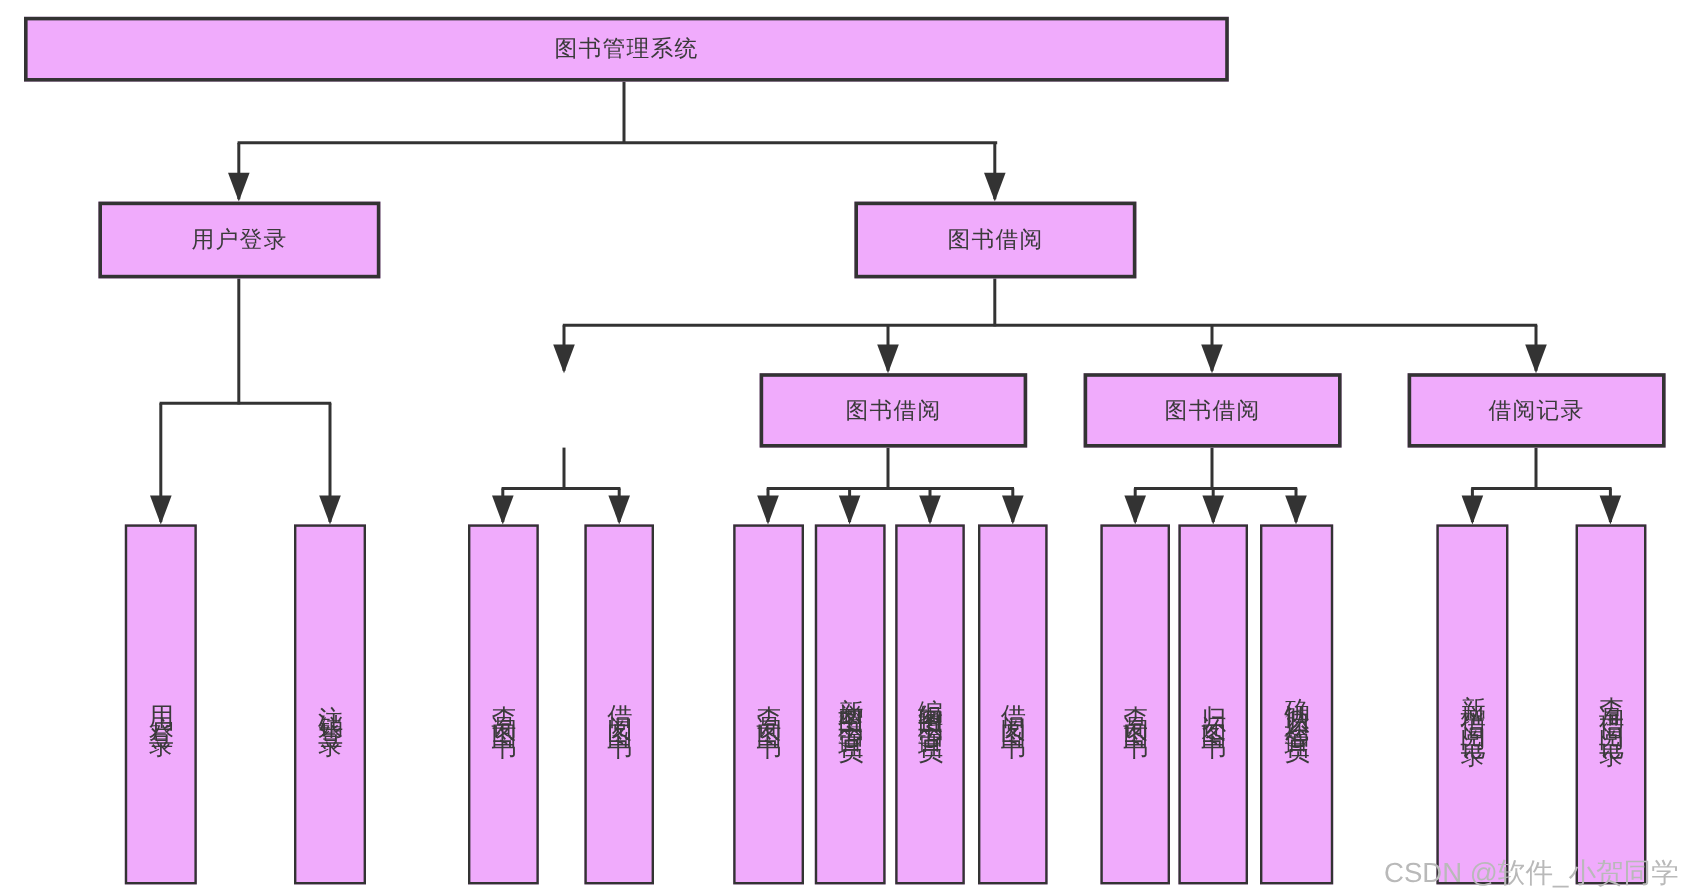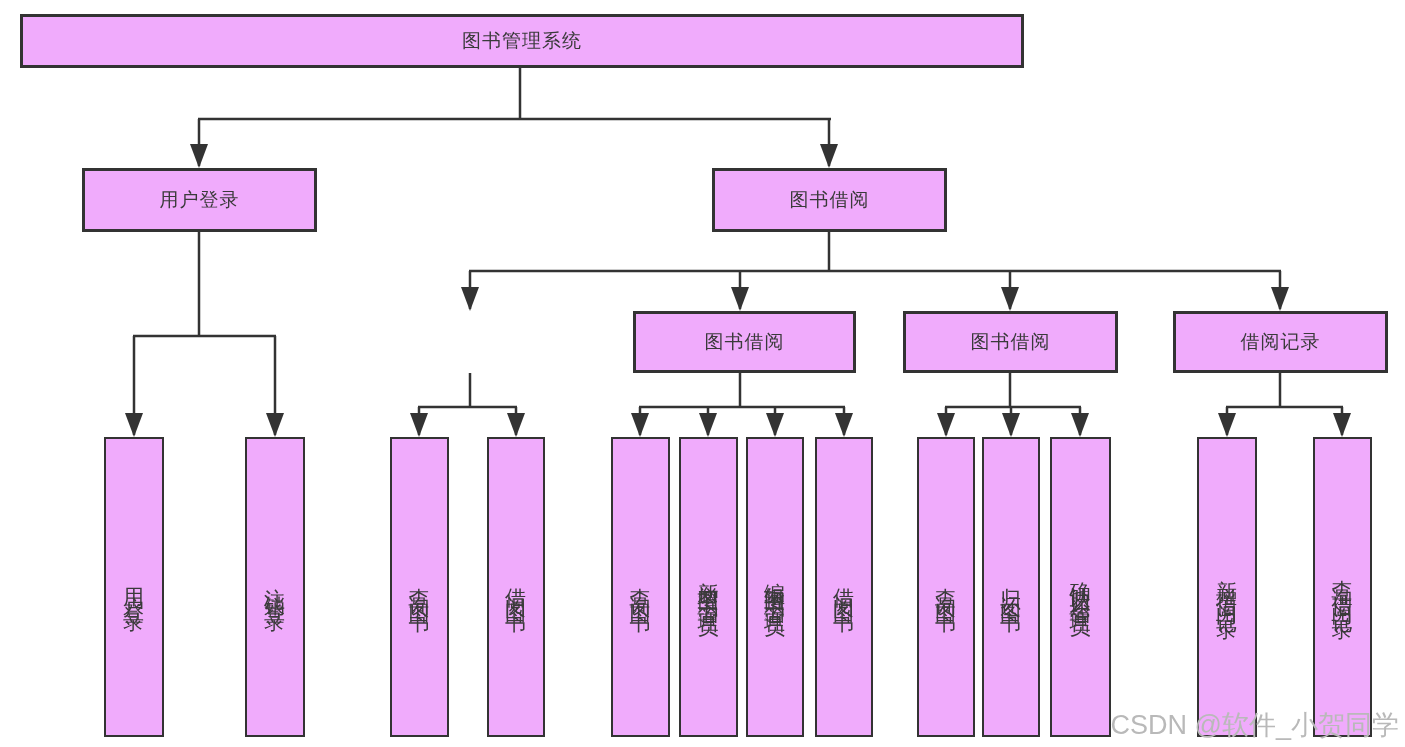--- a/index.html
+++ b/index.html
@@ -16,21 +16,21 @@
   .box.h { border:3px solid #333333; }
   .box.v { border:2.5px solid #333333; }
   .box.h .lbl { font-size:19px; letter-spacing:1px; white-space:nowrap; }
   .box.v .lbl {
     writing-mode:vertical-lr; text-orientation:mixed;
     font-size:21px; letter-spacing:8px; line-height:1;
   }
   .box.v.long .lbl { letter-spacing:5px; }
   .watermark {
     position:absolute; right:6px; bottom:4px; z-index:5;
-    color:#b9b9b9; font-size:27px; white-space:nowrap;
+    color:#b9b9b9; font-size:23px; white-space:nowrap;
   }
 </style>
 </head>
 <body>
 
 <div class="canvas">
 
   <svg class="connectors" viewBox="0 0 1405 747" xmlns="http://www.w3.org/2000/svg">
     <defs>
       <polygon id="ah" points="-9,-24 9,-24 0,0" fill="#333333"></polygon>

